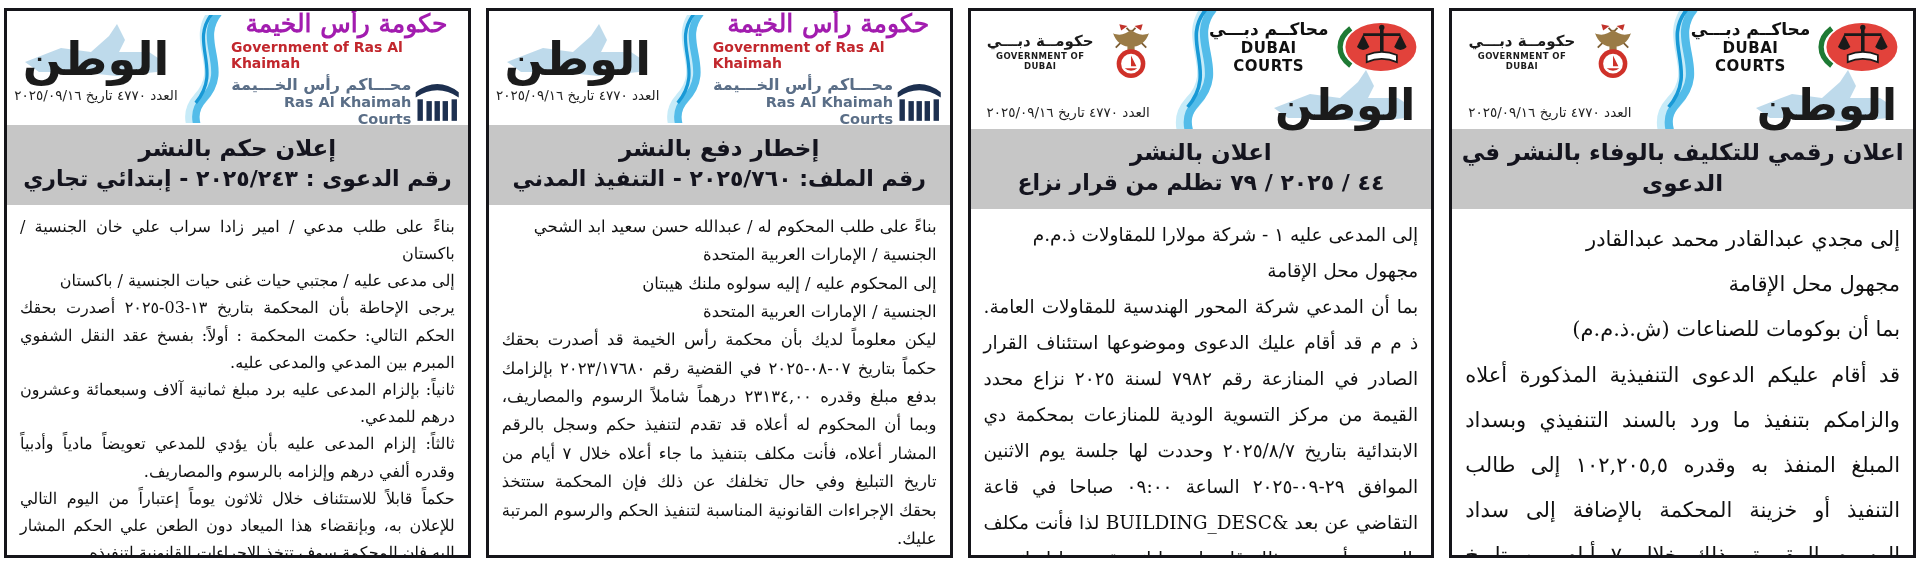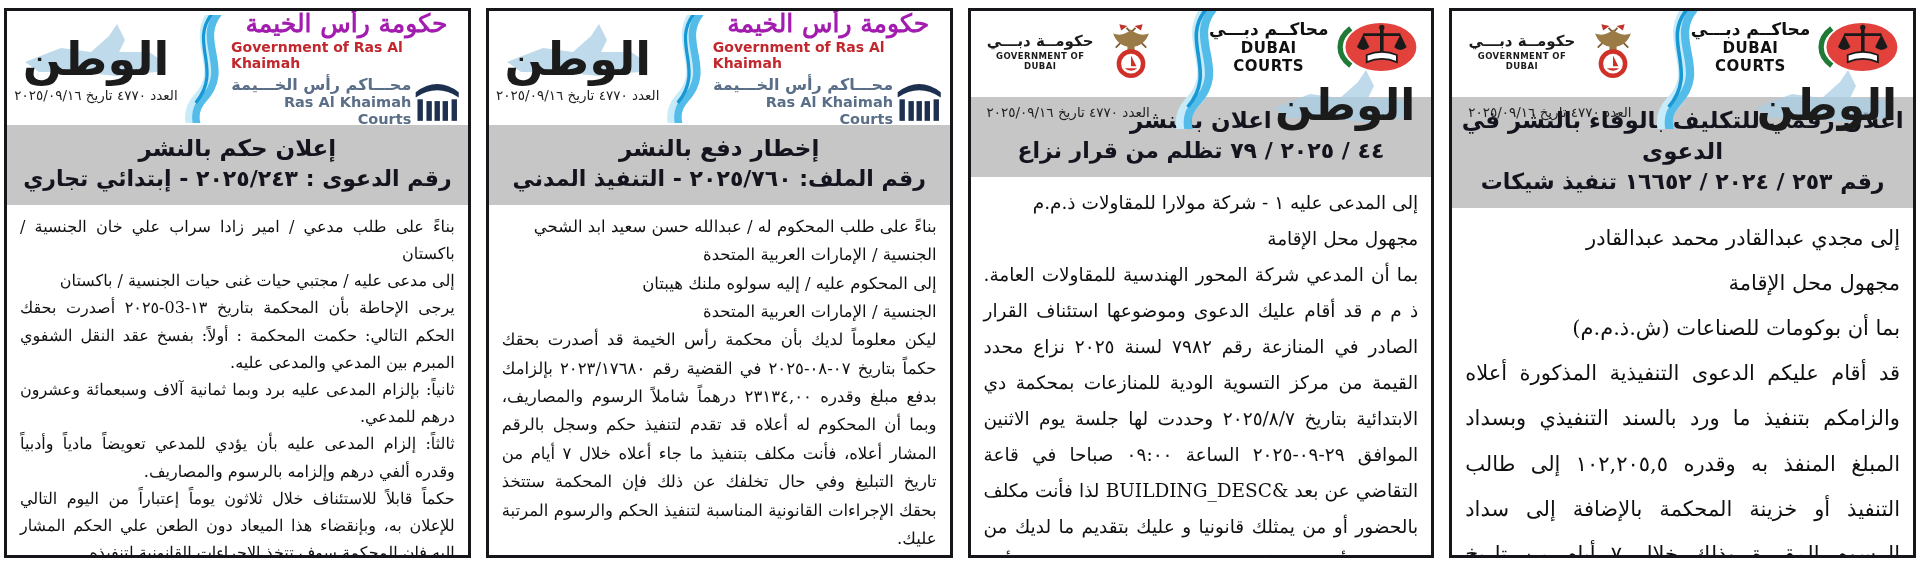--- a/index.html
+++ b/index.html
@@ -18,21 +18,21 @@
   .ribbon-box{flex:0 0 52px;display:flex;align-items:stretch;}
   .ribbon-box svg{width:100%;height:100%;}
   .rak-gov{flex:1;display:flex;flex-direction:column;align-items:center;justify-content:center;}
   .rak-gov-ar{color:#a21caf;font-weight:bold;font-size:25px;font-family:"DejaVu Serif",serif;direction:rtl;line-height:1.1;}
   .rak-gov-en{color:#c2272d;font-weight:bold;font-size:14px;margin-top:1px;}
   .rak-courts-row{display:flex;align-items:center;gap:2px;margin-top:5px;}
   .rak-courts-text{text-align:right;color:#5a6e87;font-weight:bold;}
   .rak-courts-ar{font-size:16px;direction:rtl;line-height:1.15;}
   .rak-courts-en{font-size:14.5px;line-height:1.15;}
 
-  .dxb-hdr{position:relative;height:86px;padding:8px 10px 2px;}
+  .dxb-hdr{position:relative;height:118px;padding:8px 10px 2px;}
   .dxb-ribbon{position:absolute;left:43%;top:0;height:118px;width:58px;z-index:0;}
   .dxb-row1{display:flex;justify-content:space-between;align-items:flex-start;position:relative;z-index:1;}
   .dxb-gov{display:flex;align-items:center;gap:5px;margin-top:4px;}
   .dxb-gov-text{text-align:center;color:#1b1b1b;font-weight:bold;}
   .dxb-gov-ar{font-size:15px;direction:rtl;line-height:1.15;}
   .dxb-gov-en{font-size:8.5px;letter-spacing:.4px;}
   .dxb-courts{display:flex;align-items:center;gap:0;margin-left:48px;}
   .dxb-courts-text{text-align:center;color:#101010;font-weight:bold;}
   .dxb-courts-ar{font-size:17px;direction:rtl;line-height:1.2;}
   .dxb-courts-en{font-size:15px;letter-spacing:.5px;}
@@ -99,21 +99,21 @@
       </div>
     </header>
     <div class="band">
       <div class="band-l1">إعلان حكم بالنشر</div>
       <div class="band-l2">رقم الدعوى : ٢٠٢٥/٢٤٣ - إبتدائي تجاري</div>
     </div>
     <div class="nbody">
       <p>بناءً على طلب مدعي / امير زادا سراب علي خان الجنسية / باكستان</p>
       <p>إلى مدعى عليه / مجتبي حيات غنى حيات الجنسية / باكستان</p>
       <p>يرجى الإحاطة بأن المحكمة بتاريخ ١٣-03-٢٠٢٥ أصدرت بحقك الحكم التالي: حكمت المحكمة : أولاً: بفسخ عقد النقل الشفوي المبرم بين المدعي والمدعى عليه.</p>
-      <p>ثانياً: بإلزام المدعى عليه برد وبما ثمانية آلاف وسبعمائة وعشرون درهم للمدعي.</p>
+      <p>ثانياً: بإلزام المدعى عليه برد مبلغ ثمانية آلاف وسبعمائة وعشرون درهم للمدعي.</p>
       <p>ثالثاً: إلزام المدعى عليه بأن يؤدي للمدعي تعويضاً مادياً وأدبياً وقدره ألفي درهم وإلزامه بالرسوم والمصاريف.</p>
       <p>حكماً قابلاً للاستئناف خلال ثلاثون يوماً إعتباراً من اليوم التالي للإعلان به، وبإنقضاء هذا الميعاد دون الطعن علي الحكم المشار إليه فإن المحكمة سوف تتخذ الإجراءات القانونية لتنفيذه.</p>
 
     </div>
   </section>
 
   <section class="notice n-1">
     <header class="hdr rak-hdr">
       <div class="watan">
         <div class="watan-wrap">
@@ -280,21 +280,20 @@
         <div class="watan-wrap">
           <svg class="watan-map" width="150" height="64" viewBox="0 0 150 64">
             <path d="M4,40 L40,26 70,30 88,14 96,2 104,18 98,30 128,30 140,38 136,50 96,54 56,50 18,50 Z" fill="#a8cee4" opacity="0.75"></path>
           </svg>
           <div class="watan-name">الوطن</div>
         </div>
       </div>
     </header>
     <div class="band">
       <div class="band-l1">اعلان رقمي للتكليف بالوفاء بالنشر في الدعوى</div>
-      <div class="band-l2">رقم ٢٥٣ / ٢٠٢٤ / ١٦٦٥٢ تنفيذ شيكات</div>
     </div>
     <div class="nbody">
       <p>إلى مجدي عبدالقادر محمد عبدالقادر</p>
       <p>مجهول محل الإقامة</p>
       <p>بما أن بوكومات للصناعات (ش.ذ.م.م)</p>
       <p>قد أقام عليكم الدعوى التنفيذية المذكورة أعلاه والزامكم بتنفيذ ما ورد بالسند التنفيذي وبسداد المبلغ المنفذ به وقدره ١٠٢,٢٠٥,٥ إلى طالب التنفيذ أو خزينة المحكمة بالإضافة إلى سداد الرسوم المقررة وذلك خلال ٧ أيام من تاريخ الإعلان وإلا فإن محكمة التنفيذ ستتخذ الاجراءات القانونية بحقكم</p>
     </div>
   </section>
 
 </div>

